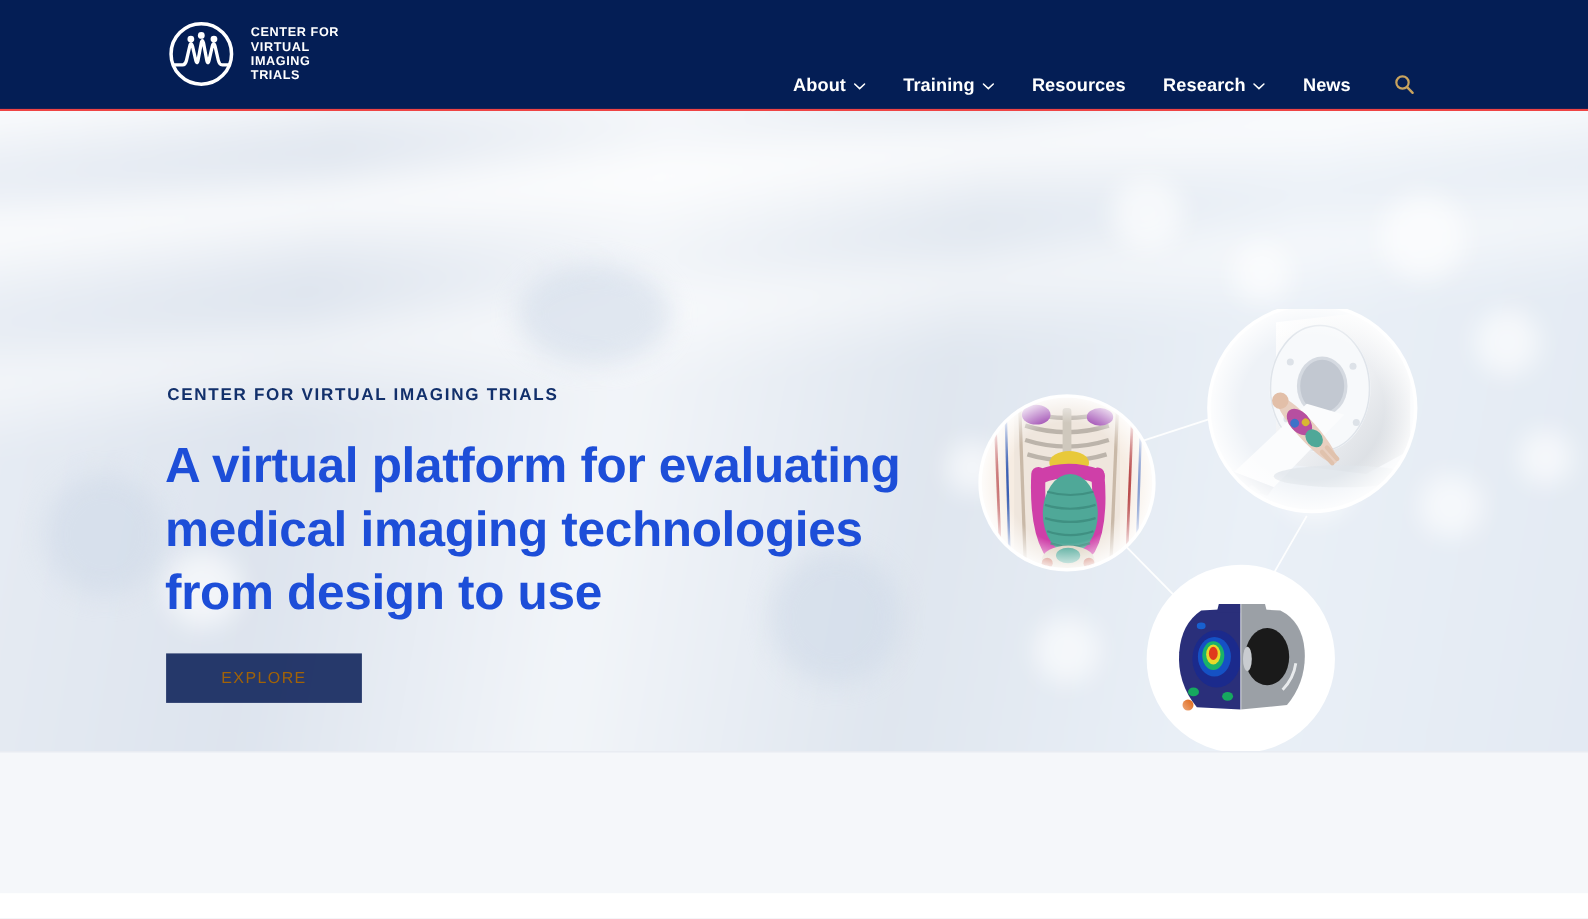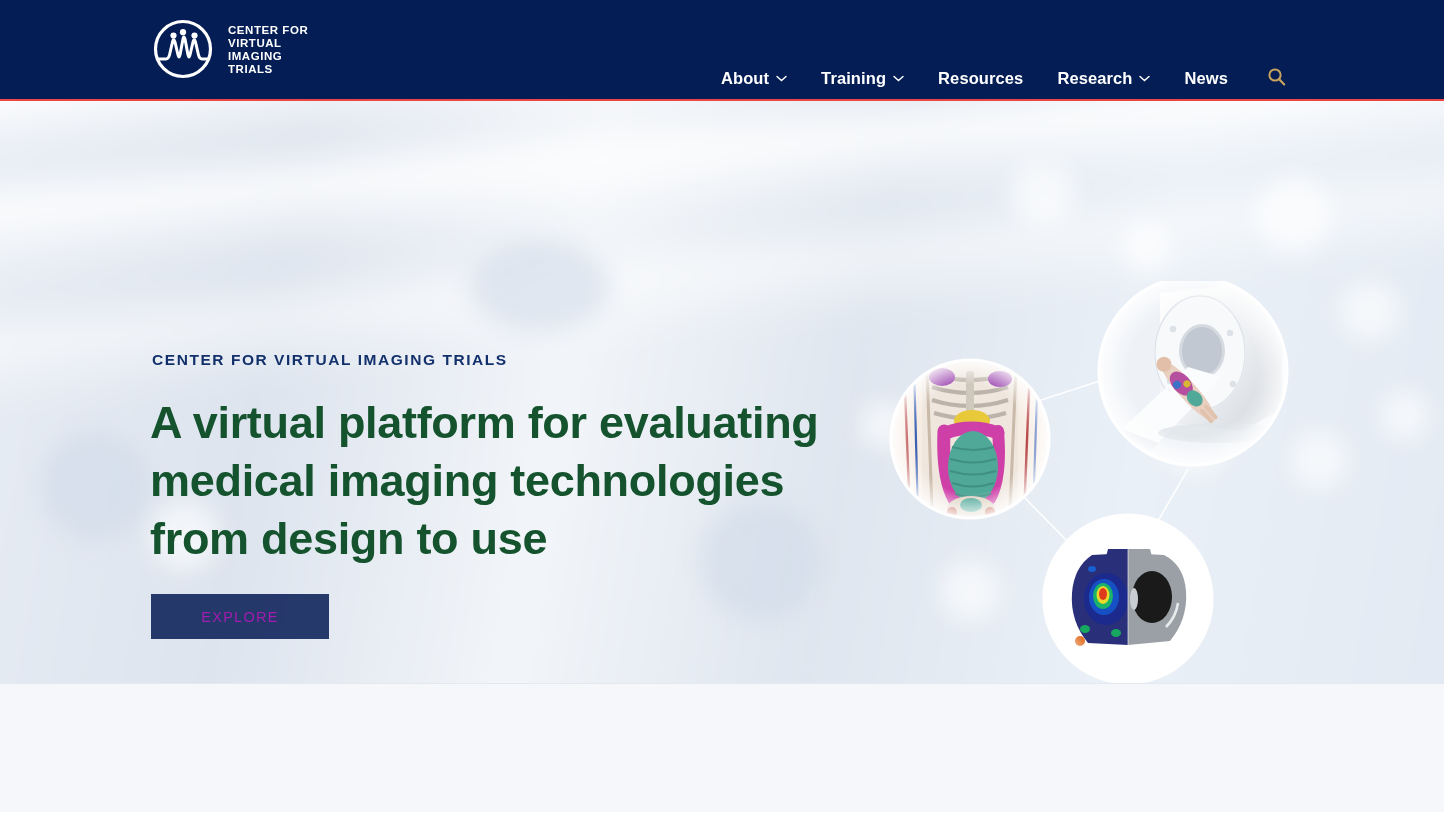--- a/index.html
+++ b/index.html
@@ -83,31 +83,31 @@
   .eyebrow {
     position:absolute; left:152px; top:250px;
     color:#12306b;
     font-size:15.5px; font-weight:bold;
     letter-spacing:1.55px;
     text-transform:uppercase;
   }
   .headline {
     position:absolute; left:150px; top:293px;
     width:730px;
-    color:#14532d;
+    color:#1d4ed8;
     font-size:45px;
     font-weight:bold;
     line-height:58px;
     letter-spacing:-0.3px;
   }
   .explore-btn {
     position:absolute; left:151px; top:493px;
     width:178px; height:45px;
     background:rgba(11,32,88,0.88);
-    color:#a21caf;
+    color:#a16207;
     font-size:14.5px;
     letter-spacing:1.3px;
     display:flex; align-items:center; justify-content:center;
     cursor:pointer;
     border:none;
     font-family:"Liberation Sans", sans-serif;
   }
 
   
   .graphic { position:absolute; left:870px; top:180px; width:460px; height:420px; }

